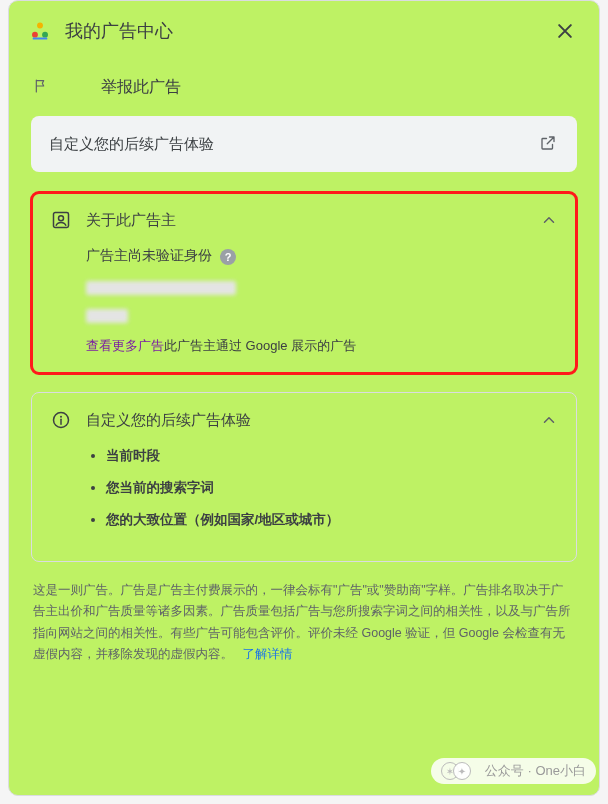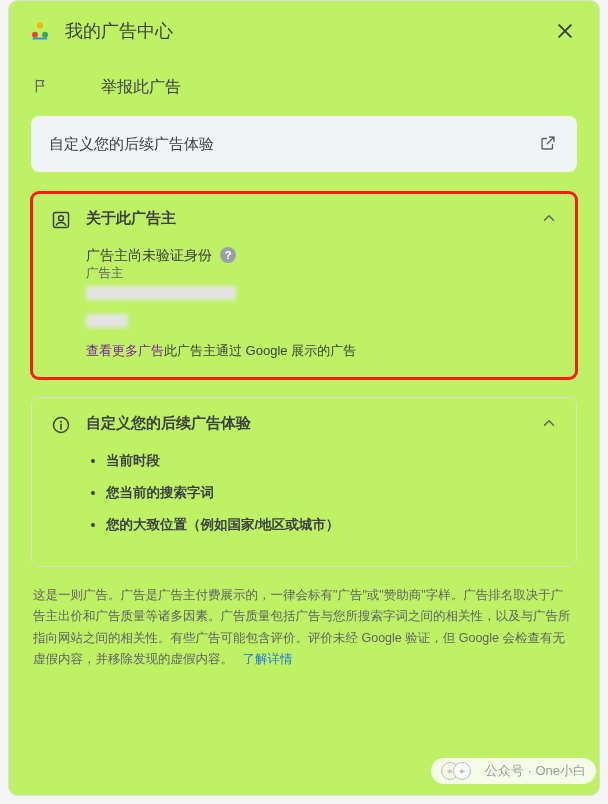--- a/index.html
+++ b/index.html
@@ -90,22 +90,22 @@
     padding: 16px 18px 18px 18px;
     margin-bottom: 18px;
     position: relative;
   }
   .section-card.highlight {
     outline: 3px solid #ff1a1a;
     outline-offset: -2px;
   }
   .section-head {
     display: flex;
+    align-items: center;
     cursor: pointer;
-    font-weight: bold;
   }
   .section-icon {
     width: 22px; height: 22px;
     margin-right: 14px;
     color: #3c4043;
     display: flex; align-items: center; justify-content: center;
   }
   .section-title {
     font-size: 15px;
     flex: 1;
@@ -118,21 +118,22 @@
   .section-body {
     padding-left: 36px;
     padding-top: 16px;
     font-size: 13.5px;
     color: #5f6368;
   }
   .verify-line {
     color: #3c4043;
     font-size: 14px;
     display: flex;
-    align-items: flex-start;
+    align-items: flex-end;
+    margin-bottom: 16px;
   }
   .help-badge {
     width: 16px; height: 16px;
     border-radius: 50%;
     background: #9aa0a6;
     color: #fff;
     font-size: 11px;
     display: inline-flex;
     align-items: center; justify-content: center;
     margin-left: 8px;
@@ -270,21 +271,20 @@
           <svg viewBox="0 0 24 24" width="18" height="18">
               <path d="M6 15l6-6 6 6" fill="none" stroke="#5f6368" stroke-width="2" stroke-linecap="round" stroke-linejoin="round"></path>
             </svg>
         </span>
       </div>
       <div class="section-body">
         <div class="verify-line">
           <span>广告主尚未验证身份</span>
           <span class="help-badge">?</span>
         </div>
-        <div class="label-s">广告主</div>
         <div class="blur-block blur-w1"></div>
         <div class="blur-block blur-w2"></div>
         <div class="see-more">
           <a href="#">查看更多广告</a><span class="suffix">此广告主通过 Google 展示的广告</span>
         </div>
       </div>
     </div>
 
     <div class="section-card">
       <div class="section-head">

